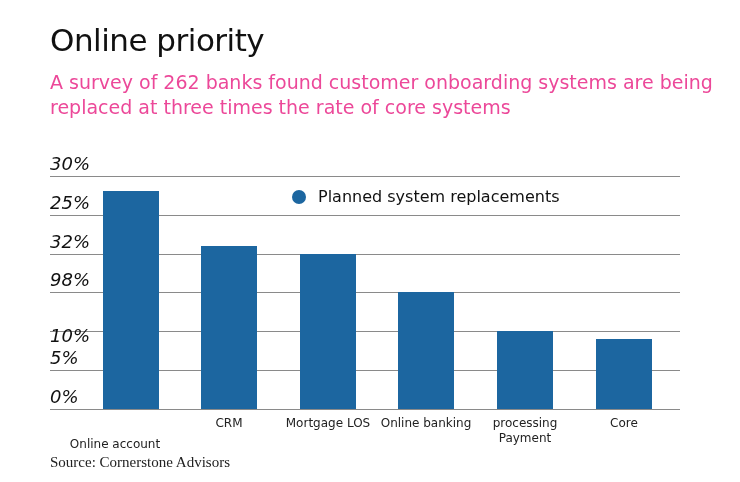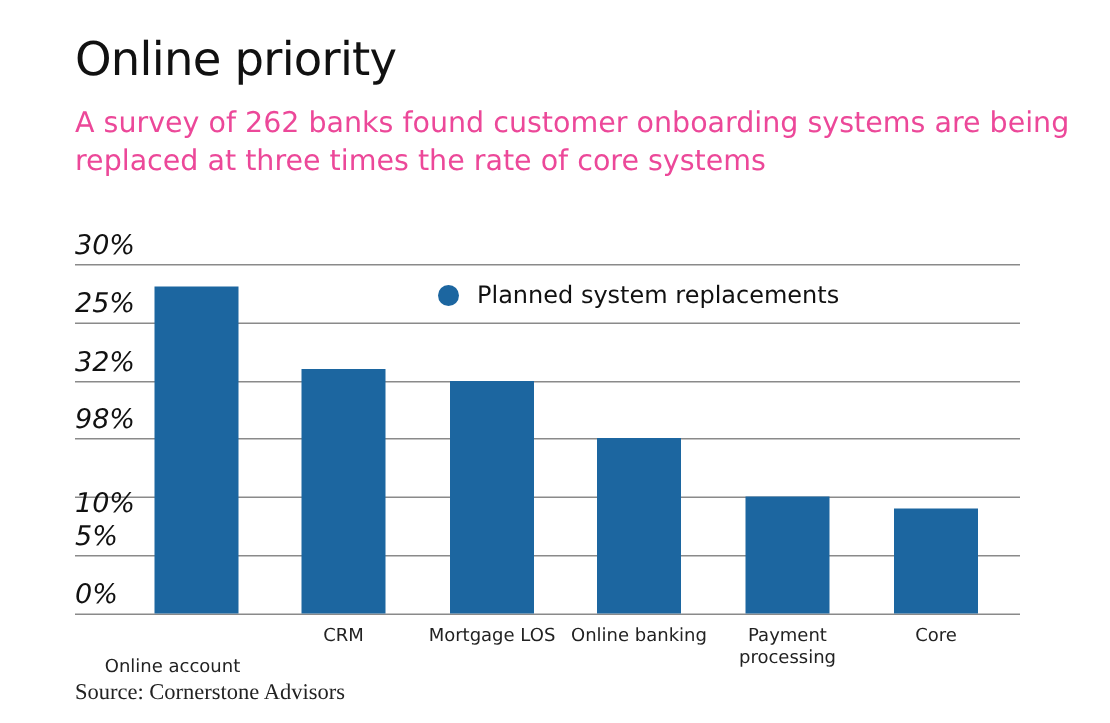--- a/index.html
+++ b/index.html
@@ -57,21 +57,21 @@
   <div class="xlabel" style="left:273px; top:416px;">
     <div>Mortgage LOS</div>
   </div>
   <div class="xlabel" style="left:174px; top:416px;">
     <div>CRM</div>
   </div>
   <div class="xlabel" style="left:371px; top:416px;">
     <div>Online banking</div>
   </div>
   <div class="xlabel" style="left:470px; top:416px;">
+    <div>processing</div>
     <div>Payment</div>
-    <div>processing</div>
   </div>
   <div class="xlabel" style="left:569px; top:416px;">
     <div>Core</div>
   </div>
 </div>
 
 <div class="source">Source: Cornerstone Advisors</div>
 
 </body></html>

